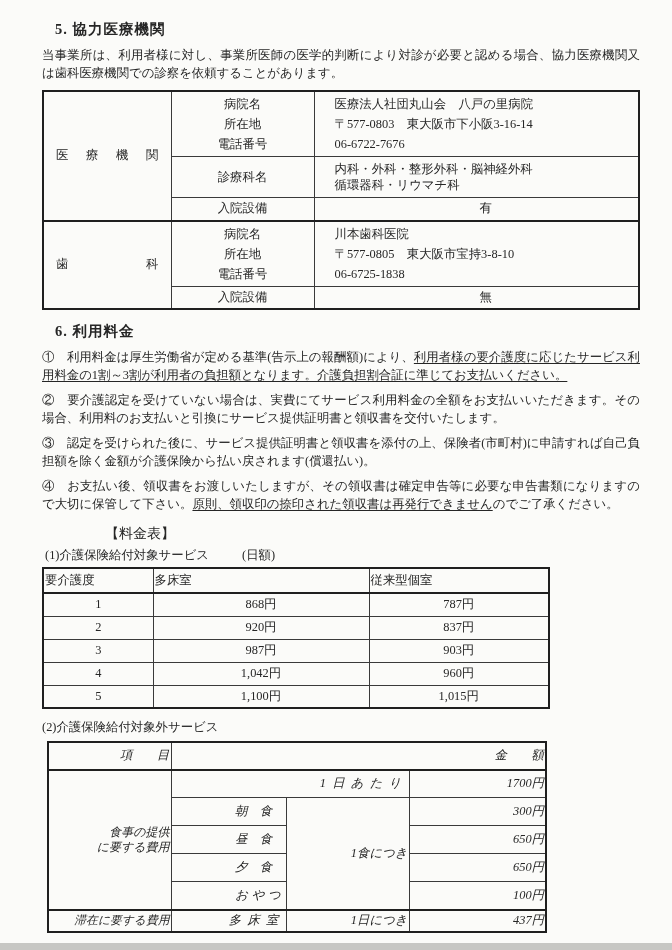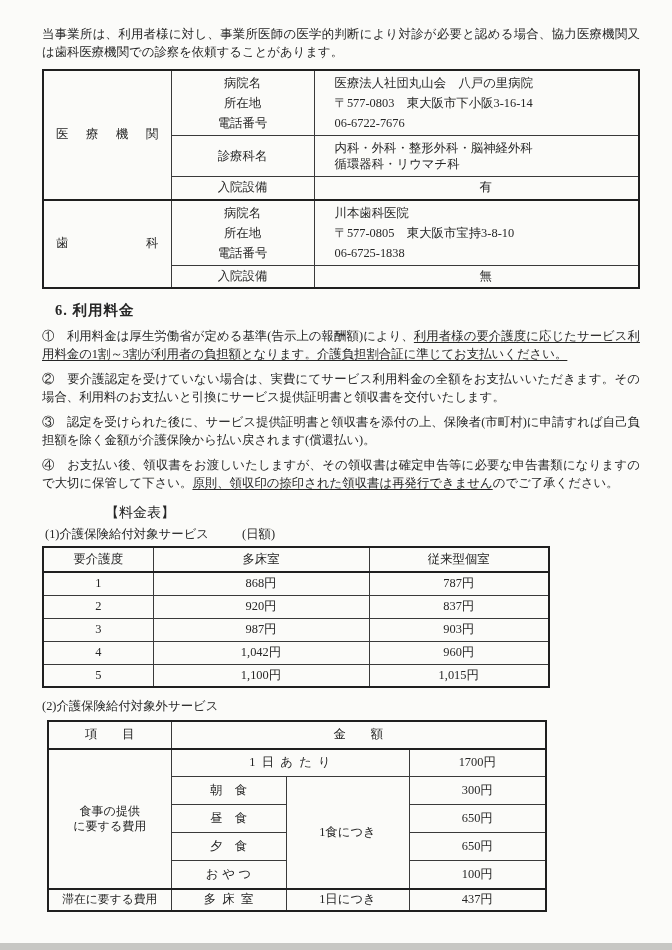--- a/index.html
+++ b/index.html
@@ -29,43 +29,44 @@
   .t1 tr.r-dept td{height:41px;}
   .t1 tr.r-dept td.val div{line-height:16.5px;}
   .t1 tr.r-inp td{height:23px;}
   .t1 tr.g2 td{border-top:2px solid #1f1f1f;}
 
   
   .caption{font-size:12.4px;margin:3px 0 3px 3px;}
   .caption .unit{margin-left:33px;}
   .feehead{font-size:14px;font-weight:normal;margin:12px 0 4px 63px;}
   table.t2{width:506px;border:2px solid #1f1f1f;margin:2px 0 10px 0;}
-  .t2 th{height:25px;border-bottom:2px solid #1f1f1f;text-align:center;}
+  .t2 th{height:25px;border-bottom:2px solid #1f1f1f;text-align:left;}
   .t2 td{height:23px;text-align:center;}
 
   
   table.t3{width:498px;border:2px solid #1f1f1f;margin:3px 0 0 5px;}
-  .t3 td{text-align:center;vertical-align:middle;}
+  .t3 td{text-align:right;vertical-align:middle;font-style:italic;}
   .t3 tr.head td{height:28px;border-bottom:2px solid #1f1f1f;}
   .t3 tr.mid td{height:28px;}
   .t3 tr.stay td{height:22px;border-top:1px solid #3a3a3a;}
   .t3 tr.stay1 td{border-top:2px solid #1f1f1f;}
   .t3 .two-line div{line-height:15px;font-size:12px;}
   .t3 td.staygroup{font-size:11.8px;}
 
   
   .ls1{letter-spacing:1em;text-indent:1em;}
   .ls05{letter-spacing:.5em;text-indent:.5em;}
   .ls03{letter-spacing:.3em;text-indent:.3em;}
 </style>
 </head>
 <body>
 
 <div class="page">
 
+  <h2 class="sec">5. 協力医療機関</h2>
   <p class="body">当事業所は、利用者様に対し、事業所医師の医学的判断により対診が必要と認める場合、協力医療機関又は歯科医療機関での診察を依頼することがあります。</p>
 
   <table class="t1">
     <colgroup>
         <col style="width:128px">
         <col style="width:143px">
         <col>
       </colgroup>
     <tbody>
       <tr class="r-info">

